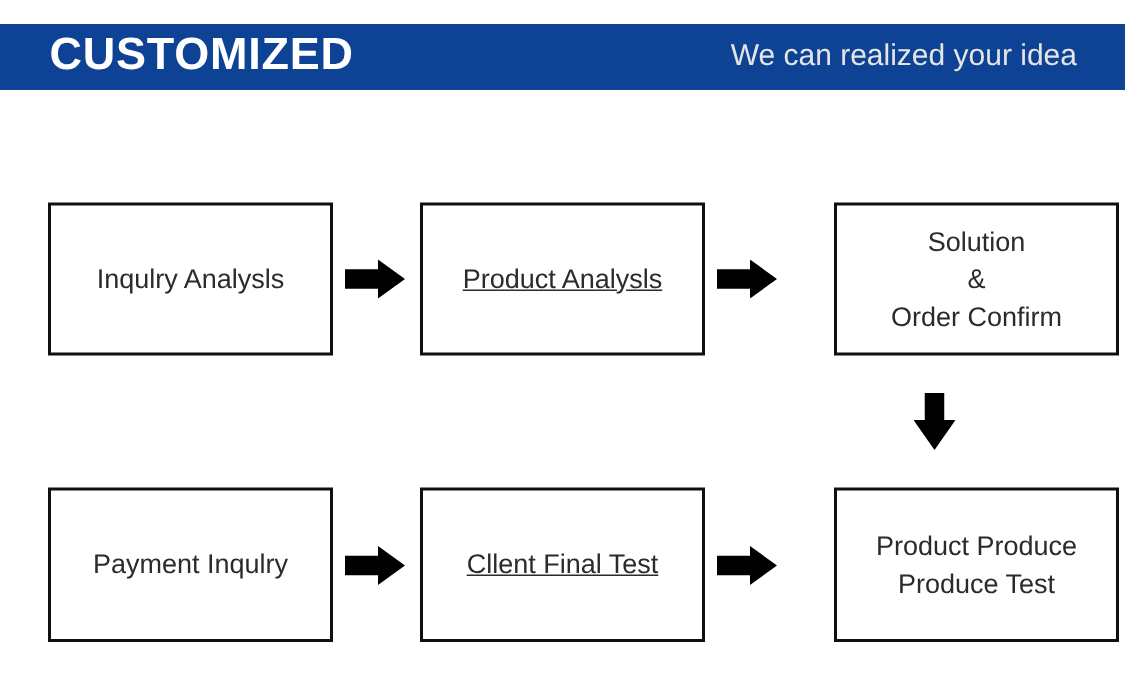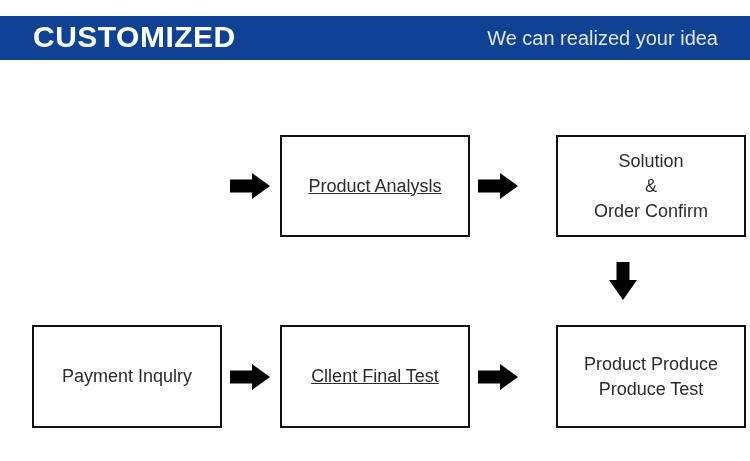--- a/index.html
+++ b/index.html
@@ -81,20 +81,23 @@
 </head>
 <body>
 
 <div class="page">
 
   <div class="banner">
     <div class="banner-title">CUSTOMIZED</div>
     <div class="banner-tagline">We can realized your idea</div>
   </div>
 
+  <div class="flow-box row1 col1">
+    <span class="flow-line">Inqulry Analysls</span>
+  </div>
 
   <svg class="arrow arrow-r1a" width="40" height="26" viewBox="0 0 40 26">
     <polygon points="0,6.5 22,6.5 22,0 40,13 22,26 22,19.5 0,19.5" fill="#000000"></polygon>
   </svg>
 
   <div class="flow-box row1 col2">
     <span class="flow-line">Product Analysls</span>
   </div>
 
   <svg class="arrow arrow-r1b" width="40" height="26" viewBox="0 0 40 26">

